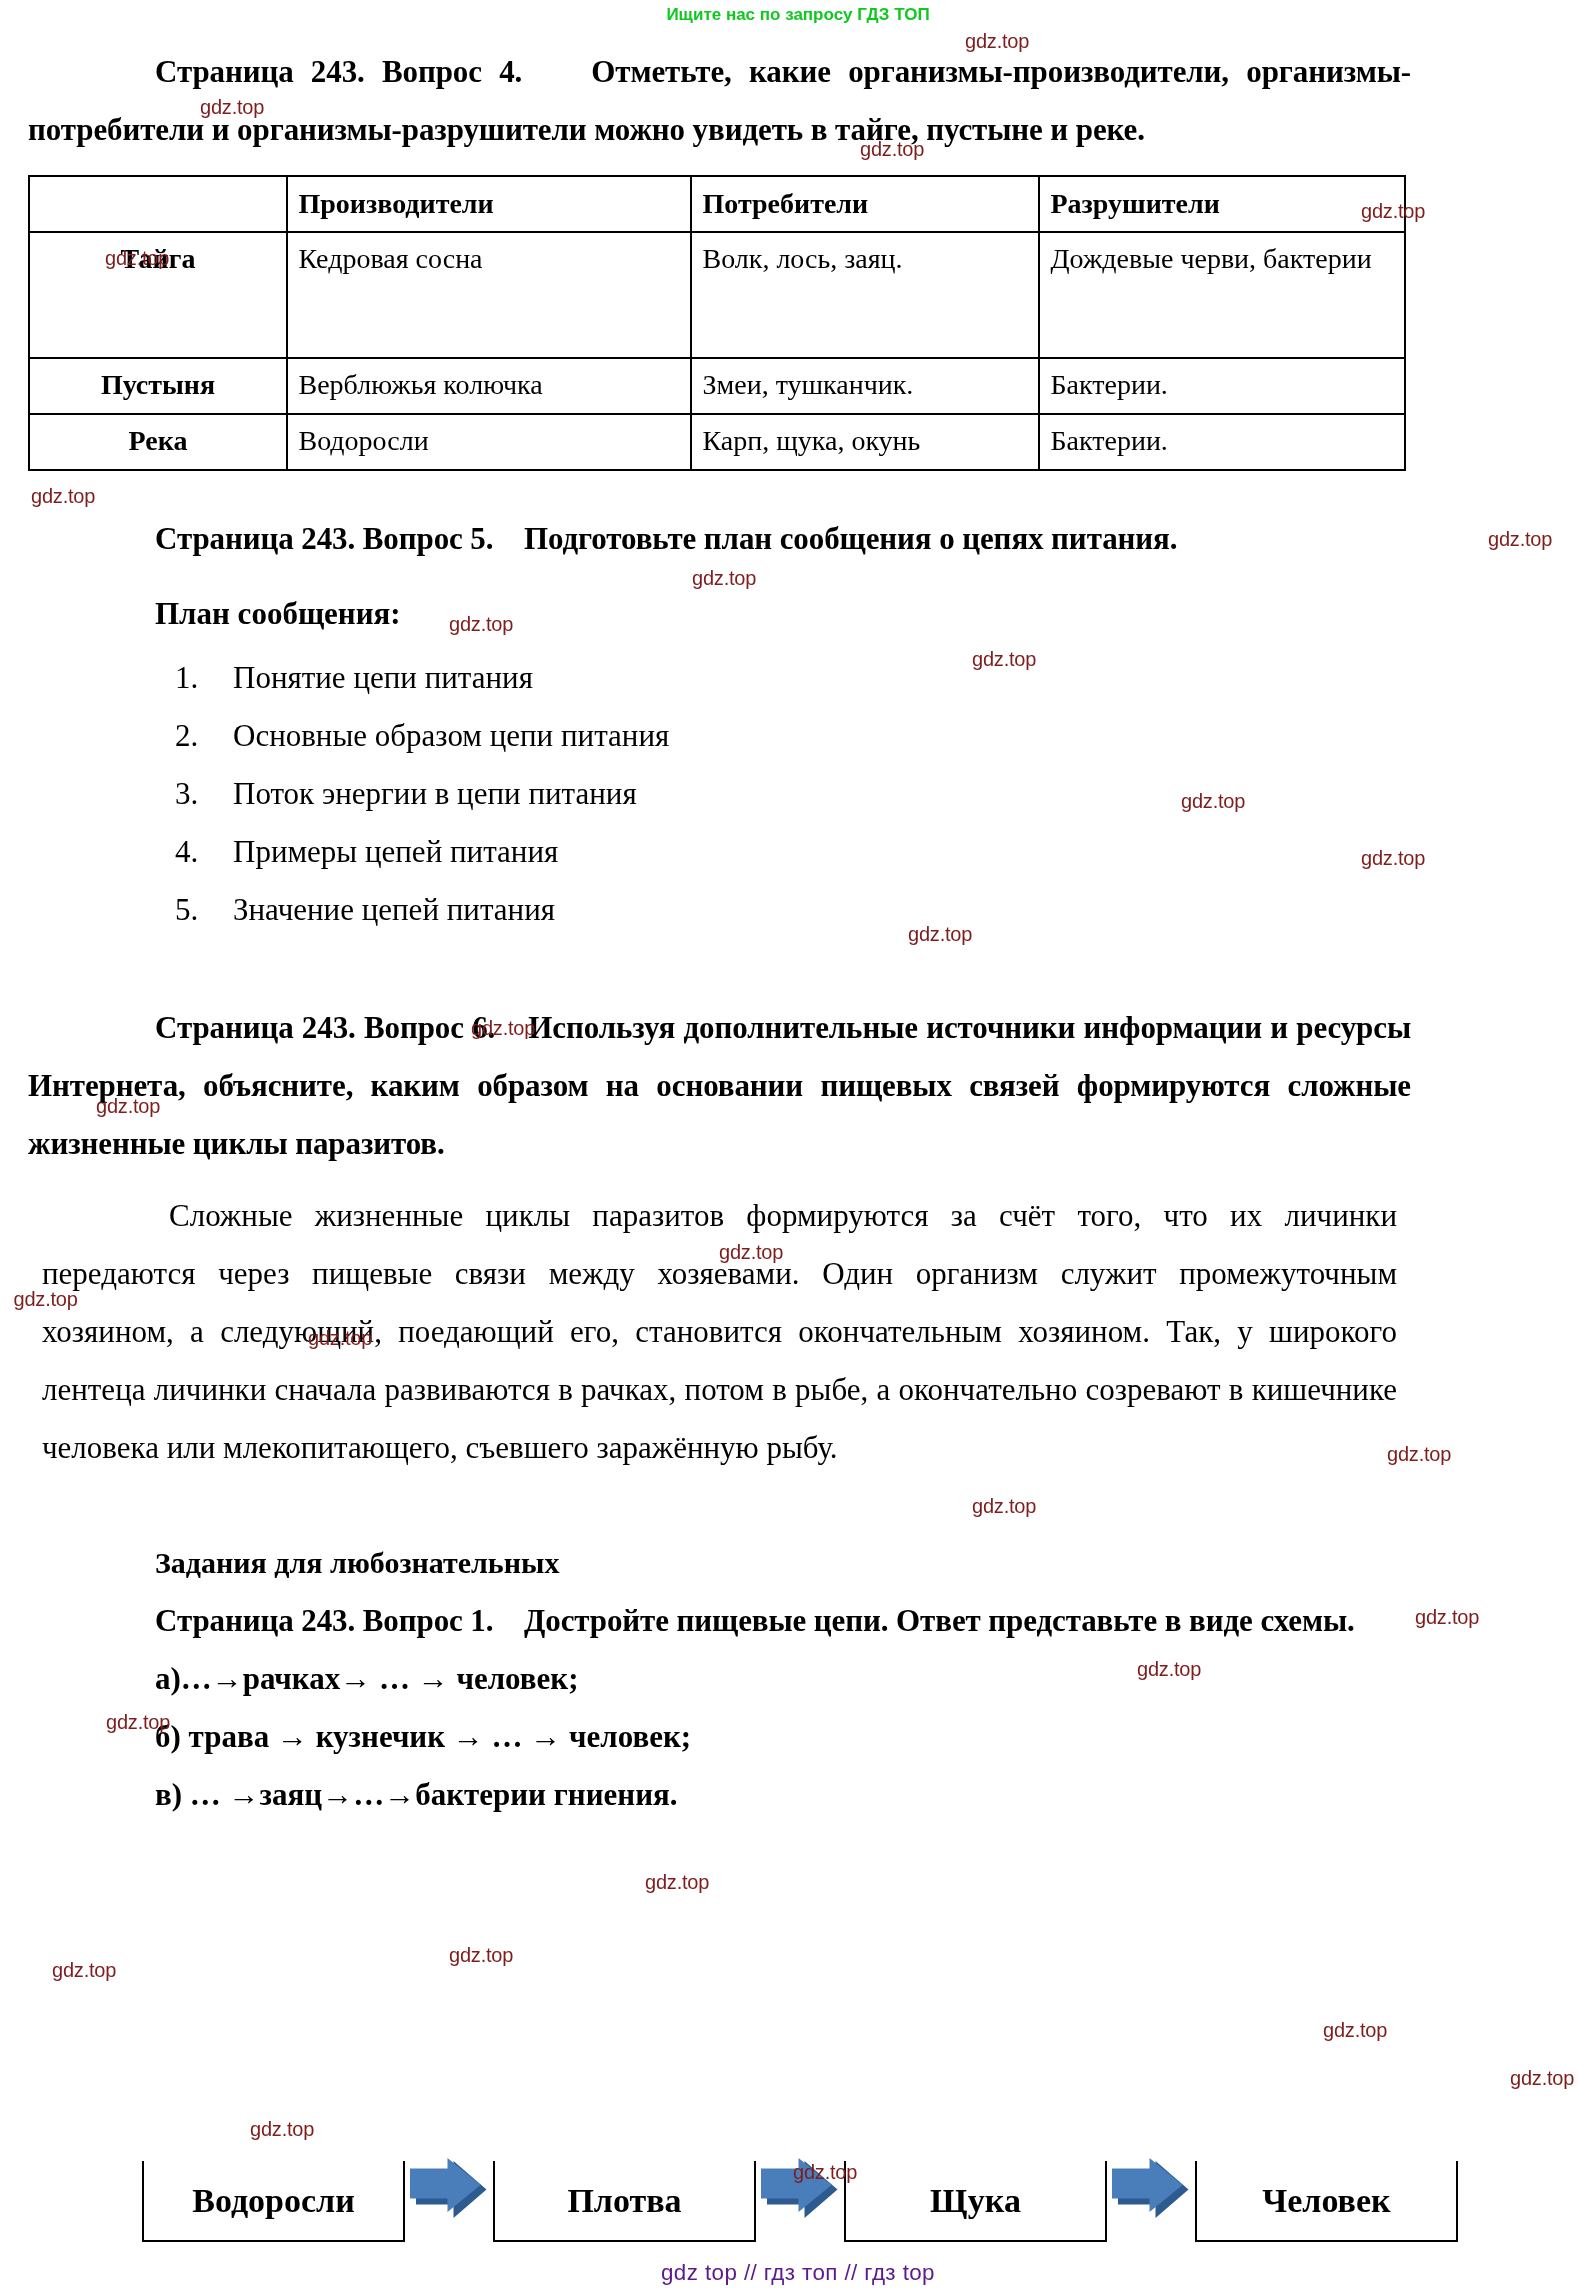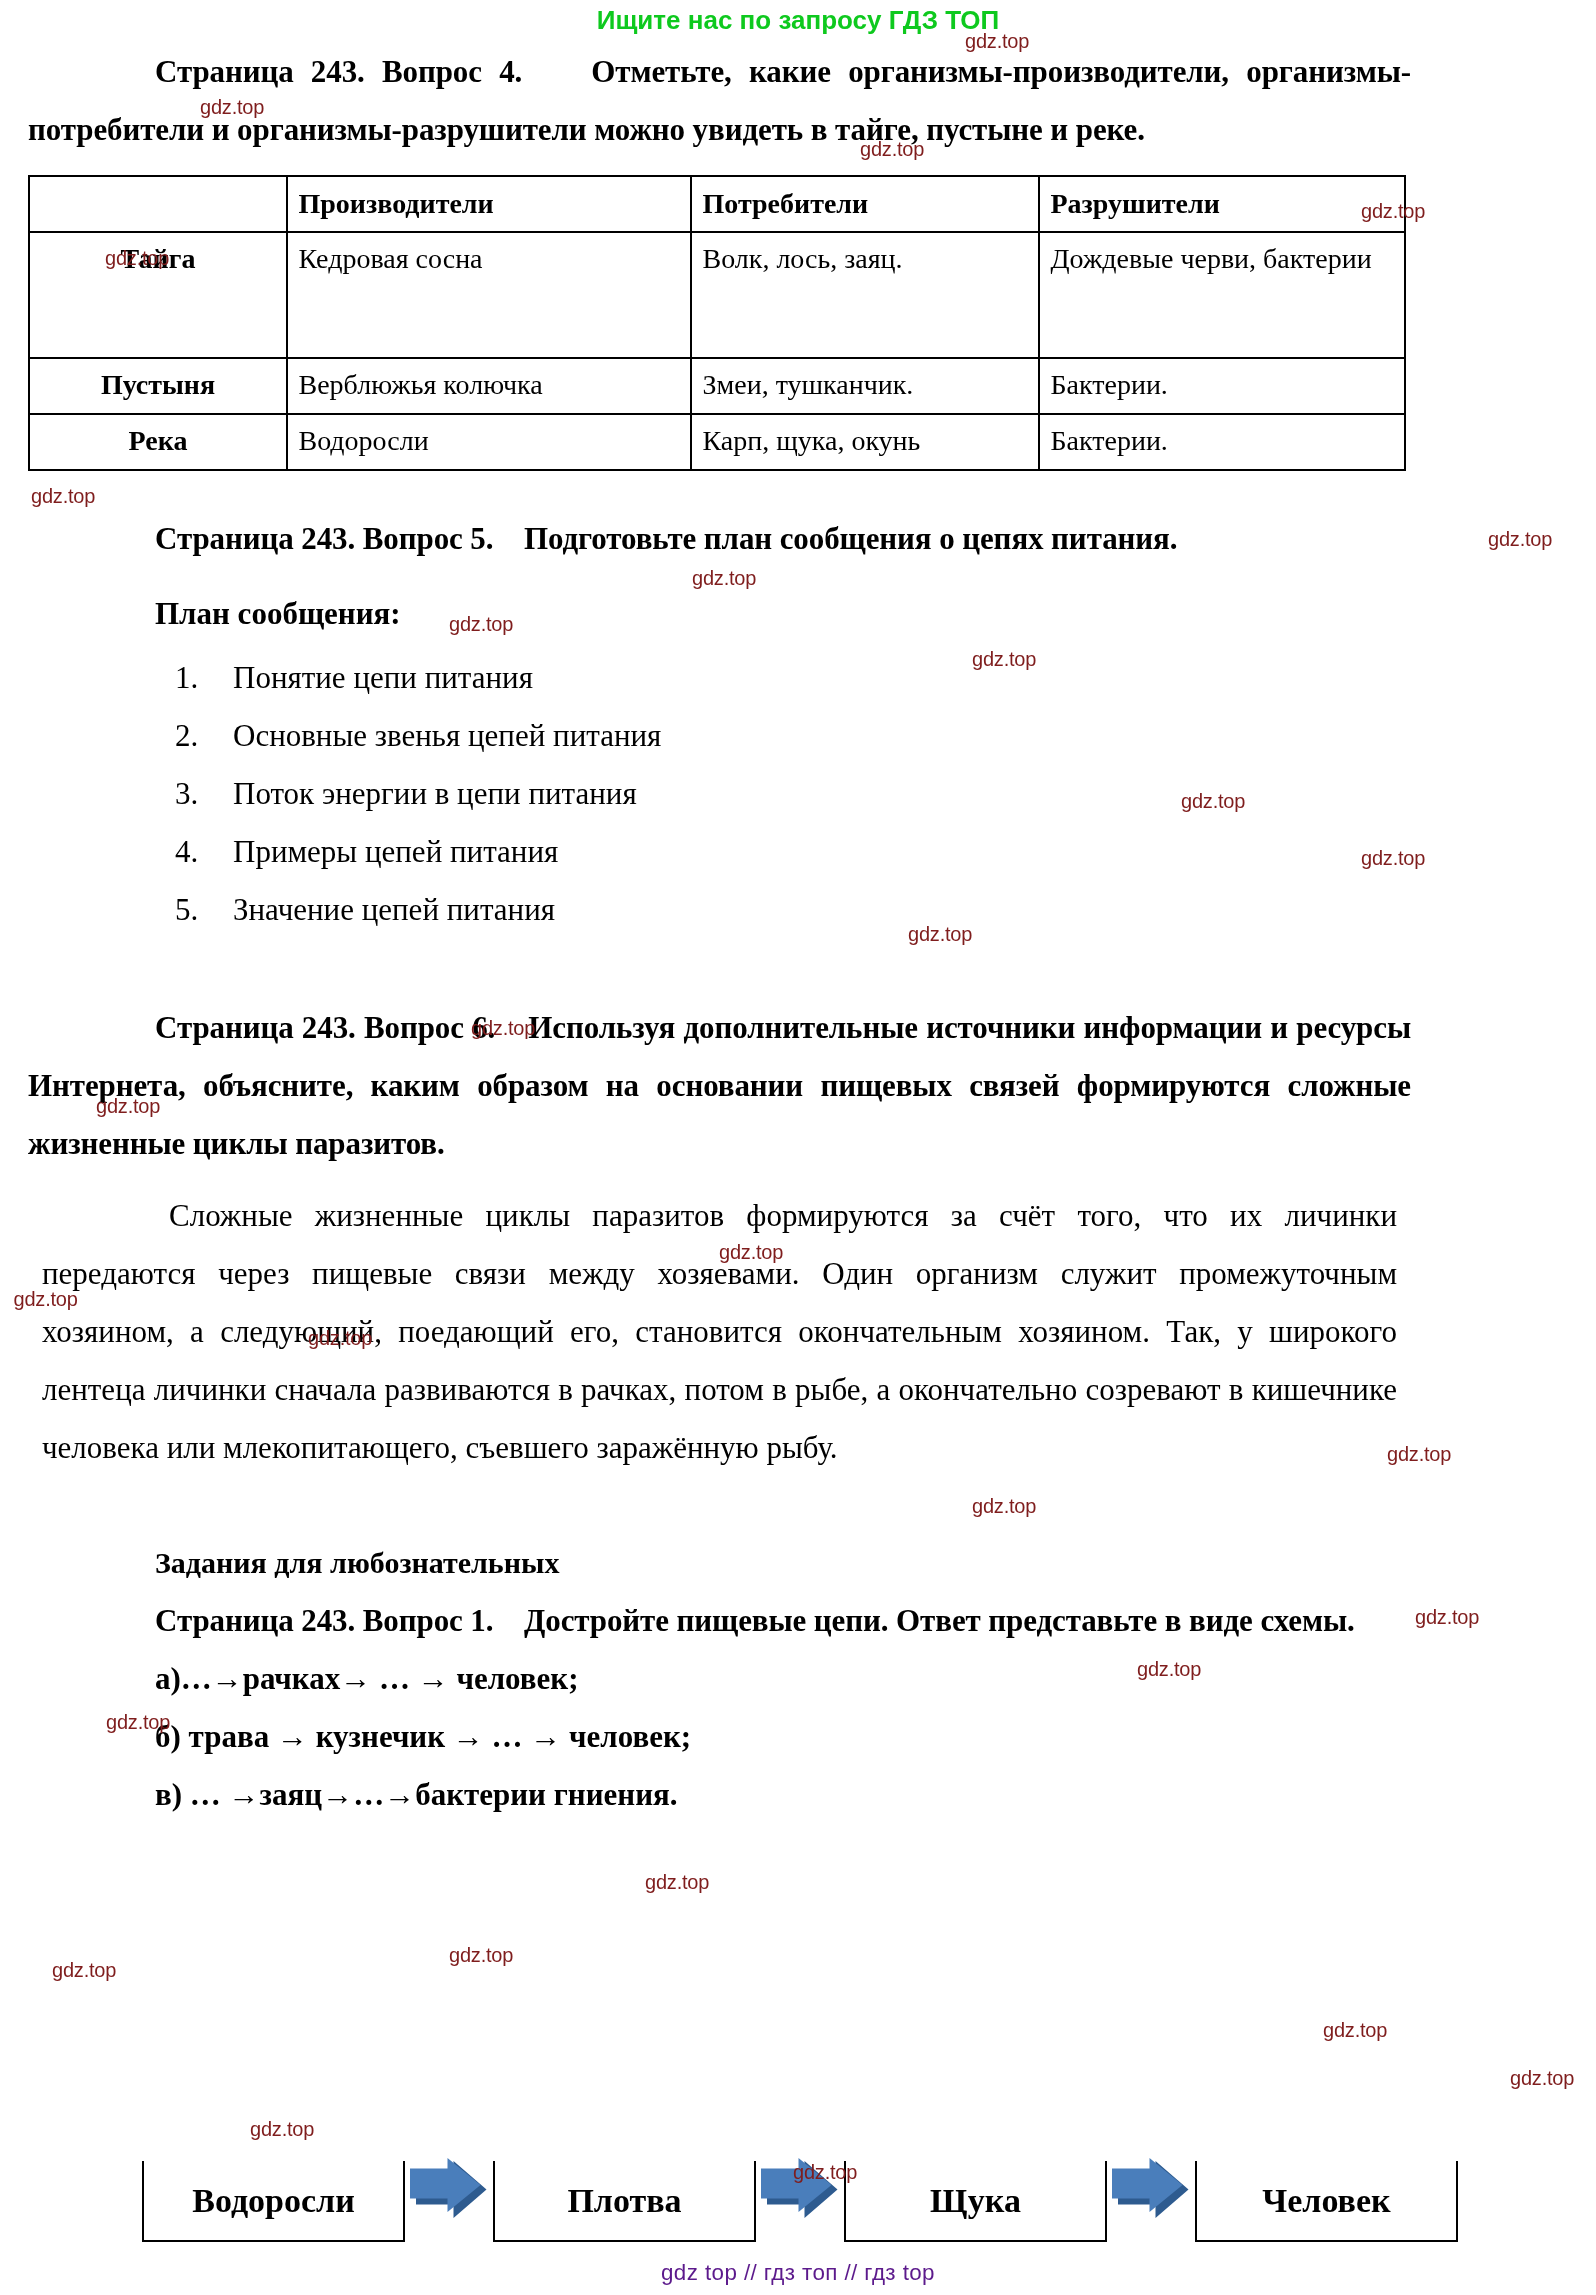--- a/index.html
+++ b/index.html
@@ -40,21 +40,21 @@
   }
 
   .site-header {
     position: absolute;
     top: 4.5px;
     left: 0;
     width: 1596px;
     text-align: center;
     font-family: "Liberation Sans", sans-serif;
     font-weight: 700;
-    font-size: 26px;
+    font-size: 17px;
     color: #0ec91e;
     letter-spacing: 0px;
   }
 
   .content {
     position: absolute;
     left: 28px;
     top: 43px;
     width: 1383px;
   }
@@ -262,21 +262,21 @@
       </tbody>
     </table>
 
     <div style="height:39px"></div>
     <p class="qblock"><span>Страница 243. Вопрос 5.</span>&nbsp;&nbsp;&nbsp;&nbsp;<span>Подготовьте план сообщения о цепях питания.</span></p>
 
     <div class="plan-title">План сообщения:</div>
 
     <ol class="plan">
       <li>Понятие цепи питания</li>
-      <li>Основные звенья цепей питания</li>
+      <li>Основные образом цепи питания</li>
       <li>Поток энергии в цепи питания</li>
       <li>Примеры цепей питания</li>
       <li>Значение цепей питания</li>
     </ol>
 
     <div style="height:60px"></div>
     <p class="qblock"><span>Страница 243. Вопрос 6.</span>&nbsp;&nbsp;&nbsp;&nbsp;<span>Используя дополнительные источники информации и ресурсы Интернета, объясните, каким образом на основании пищевых связей формируются сложные жизненные циклы паразитов.</span></p>
 
     <p class="answer">Сложные жизненные циклы паразитов формируются за счёт того, что их личинки передаются через пищевые связи между хозяевами. Один организм служит промежуточным хозяином, а следующий, поедающий его, становится окончательным хозяином. Так, у широкого лентеца личинки сначала развиваются в рачках, потом в рыбе, а окончательно созревают в кишечнике человека или млекопитающего, съевшего заражённую рыбу.</p>
 

